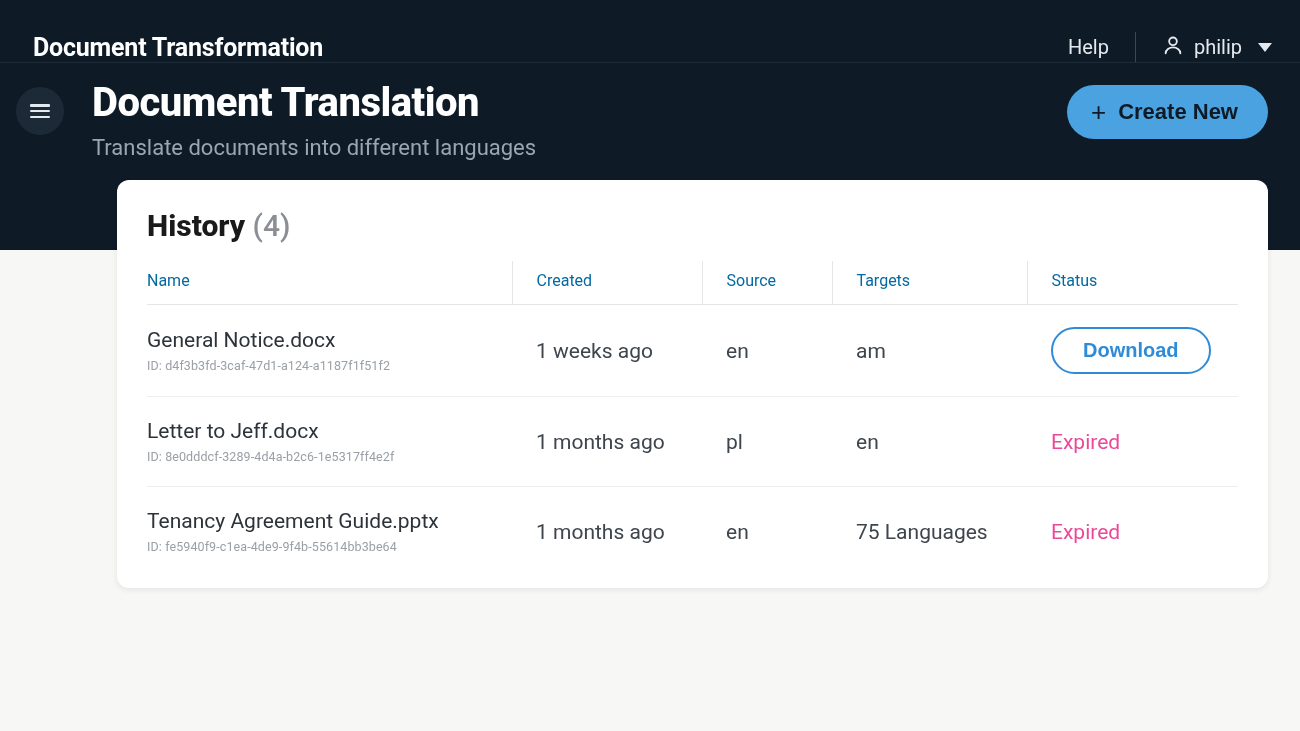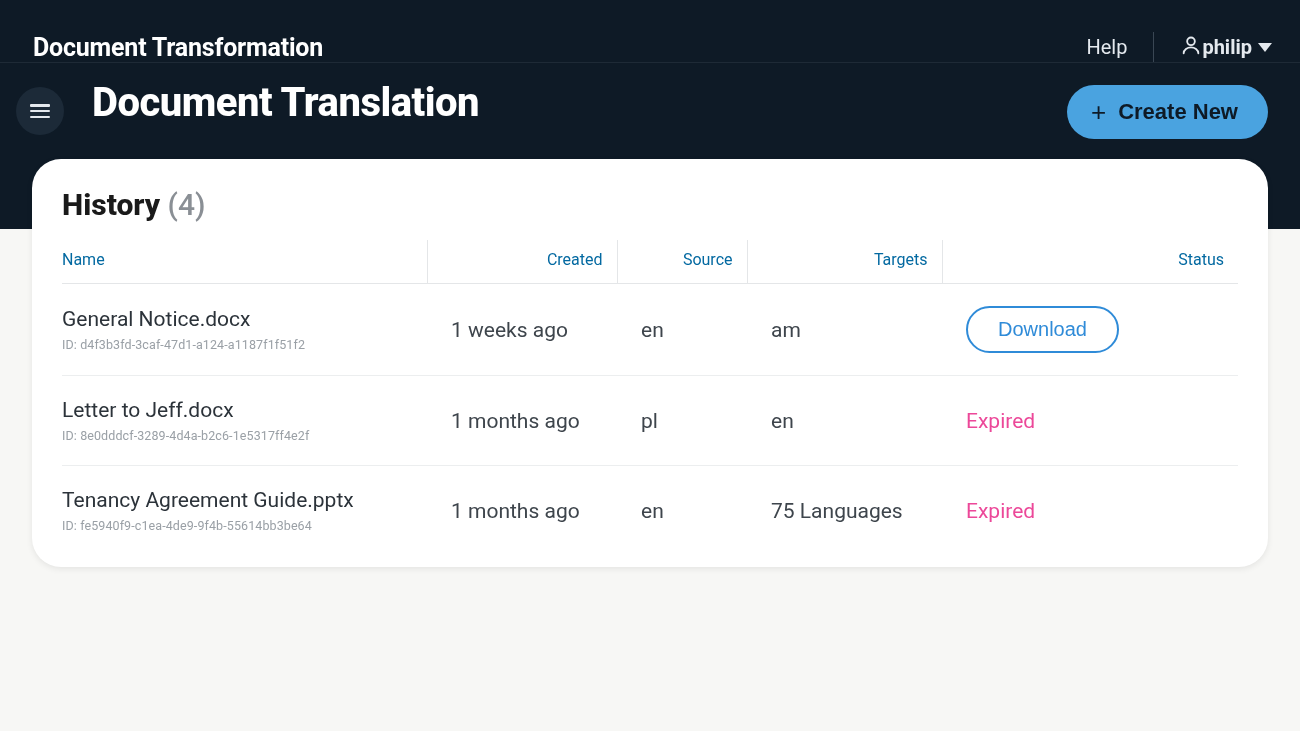--- a/index.html
+++ b/index.html
@@ -38,22 +38,22 @@
   }
   .help-link { cursor: pointer; }
   .divider-v {
     width: 1px;
     height: 30px;
     background: #3a4754;
   }
   .user-chip {
     display: flex;
     align-items: center;
-    cursor: pointer;
-    font-weight: bold;
+    gap: 10px;
+    cursor: pointer;
   }
   .user-chip svg { stroke: #e4e9ee; }
   .chevron-down {
     width: 0; height: 0;
     border-left: 7px solid transparent;
     border-right: 7px solid transparent;
     border-top: 9px solid #e4e9ee;
     margin-left: 6px;
   }
 
@@ -124,21 +124,22 @@
   }
 
   
   .card-wrap {
     padding: 0 32px;
     margin-top: -70px;
     position: relative;
   }
   .card {
     background: #ffffff;
-    border-radius: 29px;
+    border-radius: 12px;
+    margin-left: 85px;
     padding: 28px 30px 12px 30px;
     box-shadow: 0 2px 6px rgba(0,0,0,0.08);
   }
   .history-heading {
     font-size: 30px;
     font-weight: 800;
     color: #1a1a1a;
     margin-bottom: 18px;
   }
   .history-count {
@@ -152,21 +153,21 @@
     border-collapse: collapse;
   }
   thead th {
     text-align: left;
     font-size: 16px;
     font-weight: 400;
     color: #0369a1;
     padding: 10px 14px 14px 0;
     border-bottom: 1px solid #e4e6e8;
   }
-  thead th + th { border-left: 1px solid #e4e6e8; padding-left: 24px; text-align: right; }
+  thead th + th { border-left: 1px solid #e4e6e8; padding-left: 24px; }
   tbody td {
     padding: 22px 14px 22px 0;
     border-bottom: 1px solid #eceeef;
     font-size: 21px;
     color: #3e454c;
     vertical-align: middle;
   }
   tbody tr:last-child td { border-bottom: none; }
   tbody td + td { padding-left: 24px; }
   .col-name    { width: 365px; }
@@ -185,21 +186,21 @@
     color: #9aa0a6;
     letter-spacing: 0.1px;
   }
   .download-btn {
     border: 2px solid #2f8bd8;
     color: #2f8bd8;
     background: #fff;
     border-radius: 26px;
     padding: 10px 30px;
     font-size: 20px;
-    font-weight: 400;
+    font-weight: 700;
     cursor: pointer;
   }
   .status-text {
     font-size: 21px;
     color: #ec4899;
   }
 </style>
 </head>
 <body>
 
@@ -224,20 +225,21 @@
 <div class="hero">
   <div class="hamburger-btn">
     <span class="hamburger-lines">
       <span></span>
         <span></span>
         <span></span>
     </span>
   </div>
   <div class="hero-text">
     <div class="page-title">Document Translation</div>
+    <div class="page-subtitle">Translate documents into different languages</div>
   </div>
   <button class="create-btn">
     <span class="plus-icon">+</span>
     <span>Create New</span>
   </button>
 </div>
 
 <div class="card-wrap">
   <div class="card">
     <div class="history-heading">

